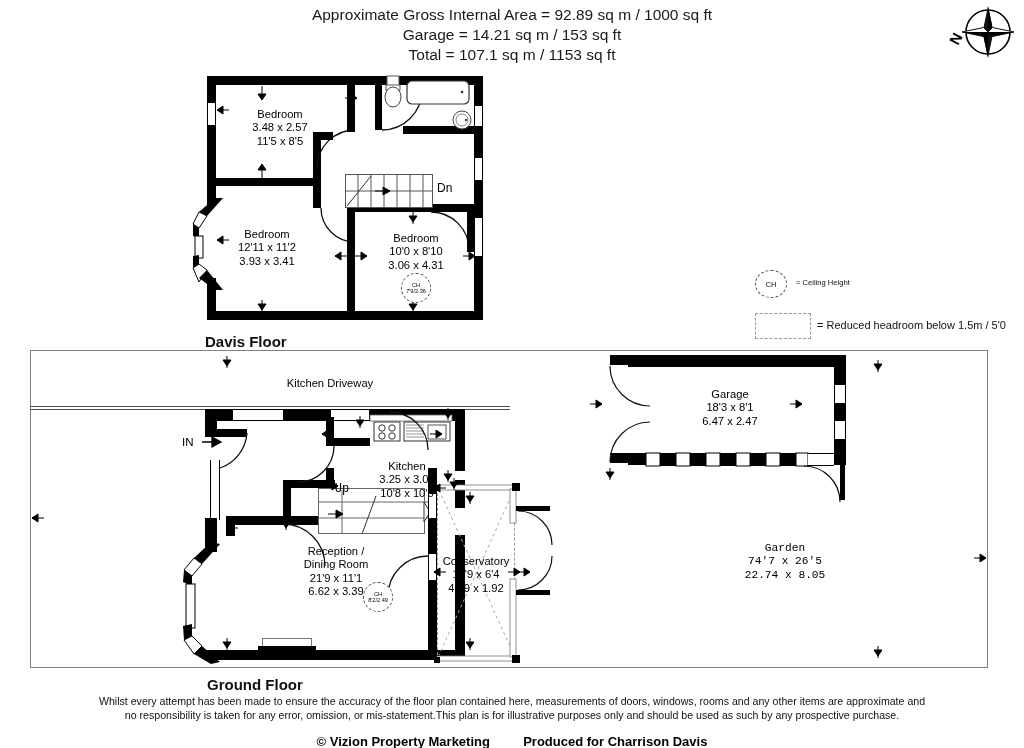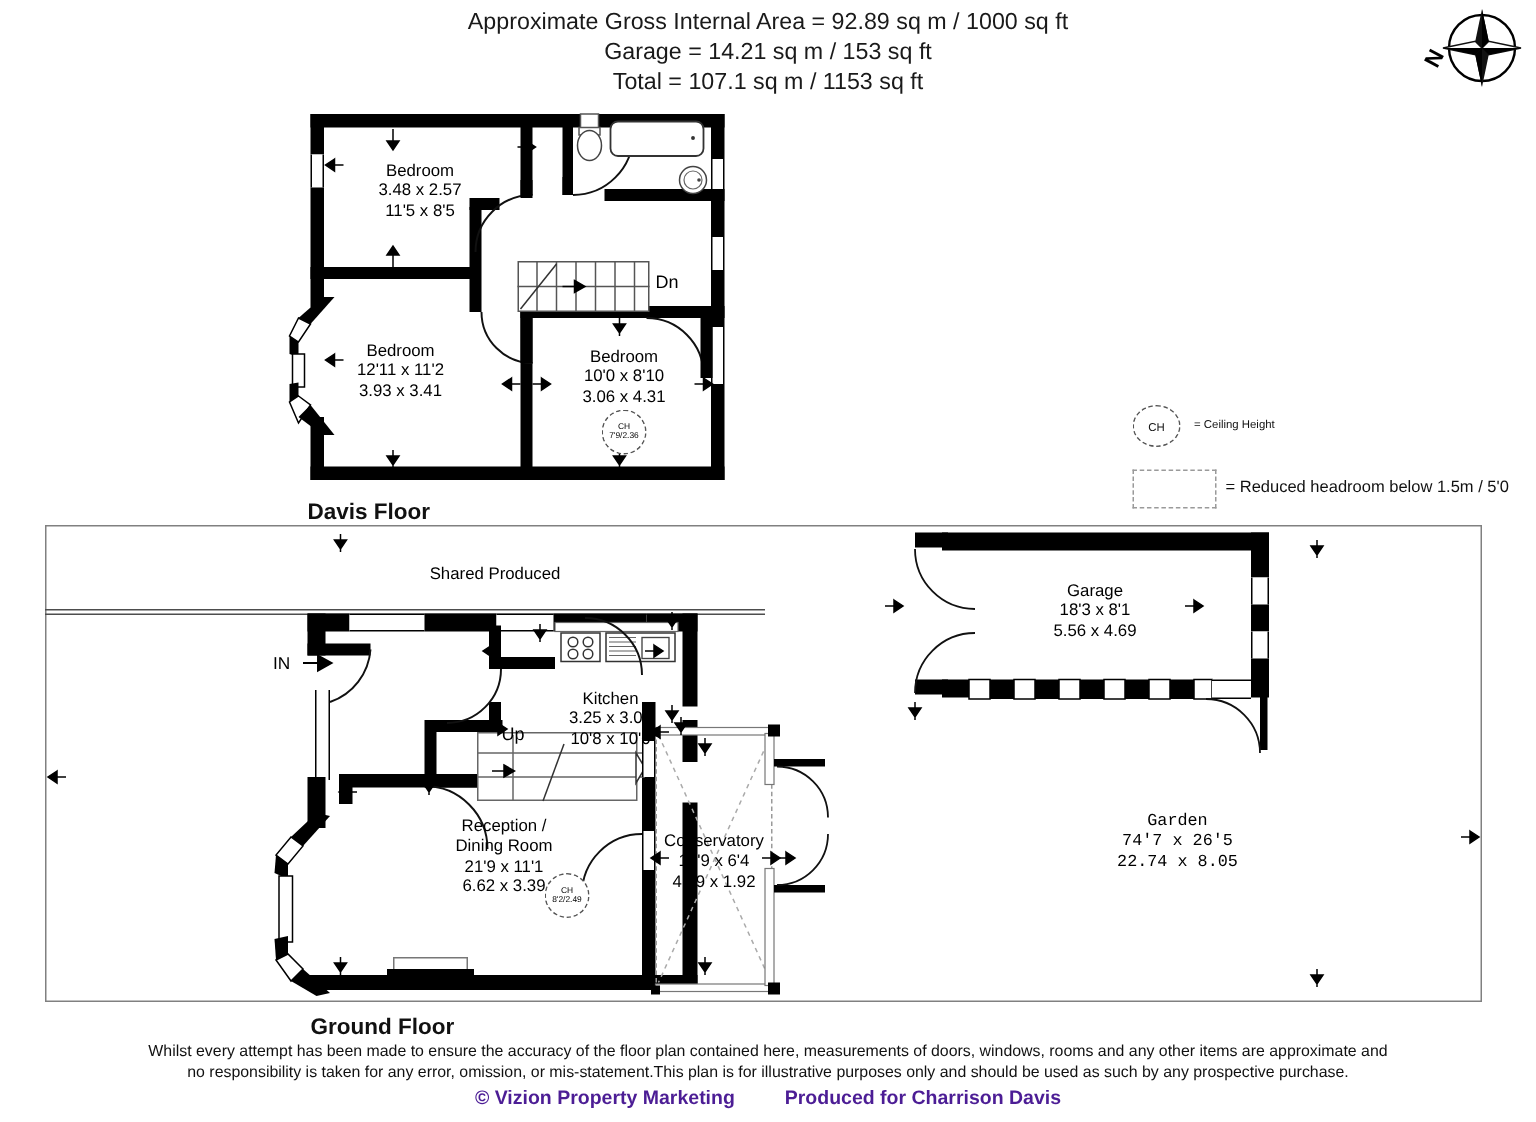--- a/index.html
+++ b/index.html
@@ -36,21 +36,21 @@
            box-sizing:border-box;background:#fff;}
   .chbadge span{display:block;}
 
   
   .legend-text{font-size:7.6px;color:#111;white-space:nowrap;}
   .legend-text2{font-size:11px;color:#111;white-space:nowrap;}
 
   
   #footer{left:0;top:694px;width:1024px;text-align:center;}
   #footer .dis{font-size:10.6px;line-height:14px;color:#111;}
-  #footer .cred{font-size:13px;font-weight:bold;margin-top:2px;color:#4c1d95;}
+  #footer .cred{font-size:13px;font-weight:bold;margin-top:12px;color:#000000;}
   #footer .cred .sp{display:inline-block;width:26px;}
   svg{display:block;overflow:visible;}
 </style>
 </head>
 <body>
 
 <div class="stage">
 
   <div class="abs" id="header">
     <div>Approximate Gross Internal Area = 92.89 sq m / 1000 sq ft</div>
@@ -189,21 +189,21 @@
   </div>
 
   <div class="abs floor-caption" style="left:205px;top:333px;">Davis Floor</div>
 
   <div class="abs" style="left:30px;top:350px;width:960px;height:325px;">
 
     <div class="abs boundary" style="left:0;top:0;width:958px;height:318px;"></div>
 
     <div class="abs thinline" style="left:0;top:56px;width:480px;height:1px;"></div>
     <div class="abs thinline" style="left:0;top:59px;width:480px;height:1px;"></div>
-    <div class="abs rtext" style="left:210px;top:27px;width:180px;">Shared Produced</div>
+    <div class="abs rtext" style="left:210px;top:27px;width:180px;">Kitchen Driveway</div>
 
 
     <div class="abs wall" style="left:175px;top:59px;width:28px;height:12px;"></div>
     <div class="abs win" style="left:203px;top:59px;width:50px;height:12px;"></div>
     <div class="abs wall" style="left:253px;top:59px;width:48px;height:12px;"></div>
     <div class="abs win" style="left:301px;top:59px;width:38px;height:12px;"></div>
     <div class="abs wall" style="left:339px;top:59px;width:62px;height:12px;"></div>
     <div class="abs wall" style="left:401px;top:59px;width:34px;height:12px;"></div>
 
     <div class="abs wall" style="left:425px;top:59px;width:10px;height:62px;"></div>
@@ -263,21 +263,21 @@
       <svg width="112" height="48" viewBox="0 0 112 48">
         <rect x="0.5" y="0.5" width="106" height="45" fill="#fff" stroke="#666" stroke-width="1"></rect>
         <line x1="0" y1="14" x2="112" y2="14" stroke="#666"></line>
         <line x1="0" y1="30" x2="112" y2="30" stroke="#666"></line>
         <path d="M24,2 L24,46" stroke="#666"></path>
         <path d="M44,46 L58,8" stroke="#333" stroke-width="1"></path>
         <polygon points="106,14 112,24 106,34" fill="#fff" stroke="#333" stroke-width="1"></polygon>
         <path d="M10,26 h14 M18,22 l7,4 l-7,4 z" stroke="#000" fill="#000" stroke-width="1"></path>
       </svg>
     </div>
-    <div class="abs rtext" style="left:300px;top:133px;width:24px;font-size:12px;">Up</div>
+    <div class="abs rtext" style="left:300px;top:133px;width:24px;font-size:12px;font-family:Liberation Mono, monospace;">Up</div>
 
     <div class="abs dashedbox" style="left:407px;top:138px;width:78px;height:172px;"></div>
     <div class="abs" style="left:404px;top:133px;width:86px;height:182px;">
       <svg width="86" height="182" viewBox="0 0 86 182">
         <line x1="5" y1="7" x2="80" y2="172" stroke="#aaa" stroke-dasharray="3,3"></line>
         <line x1="80" y1="7" x2="5" y2="172" stroke="#aaa" stroke-dasharray="3,3"></line>
         <rect x="3" y="2" width="80" height="5" fill="#fff" stroke="#777" stroke-width="0.8"></rect>
         <rect x="3" y="173" width="80" height="5" fill="#fff" stroke="#777" stroke-width="0.8"></rect>
         <rect x="76" y="6" width="6" height="34" fill="#fff" stroke="#777" stroke-width="0.8"></rect>
         <rect x="76" y="96" width="6" height="78" fill="#fff" stroke="#777" stroke-width="0.8"></rect>
@@ -399,21 +399,21 @@
       </svg>
 
       <svg class="abs" style="left:200px;top:110px;" width="60" height="50" viewBox="0 0 60 50">
         <rect x="40" y="0" width="5" height="40" fill="#000"></rect>
         <path d="M4,6 A36,36 0 0 1 40,42" fill="none" stroke="#111" stroke-width="1.2"></path>
       </svg>
 
       <div class="abs rtext" style="left:72px;top:38px;width:116px;">
         <div>Garage</div>
         <div>18'3 x 8'1</div>
-        <div>5.56 x 4.69</div>
+        <div>6.47 x 2.47</div>
       </div>
     </div>
 
     <div class="abs rtext" style="left:690px;top:192px;width:130px;font-family:Liberation Mono, monospace;">
       <div>Garden</div>
       <div>74'7 x 26'5</div>
       <div>22.74 x 8.05</div>
     </div>
     <svg class="abs" style="left:0;top:0;" width="958" height="318" viewBox="0 0 958 318">
       <g stroke="#000" stroke-width="1" fill="#000">

